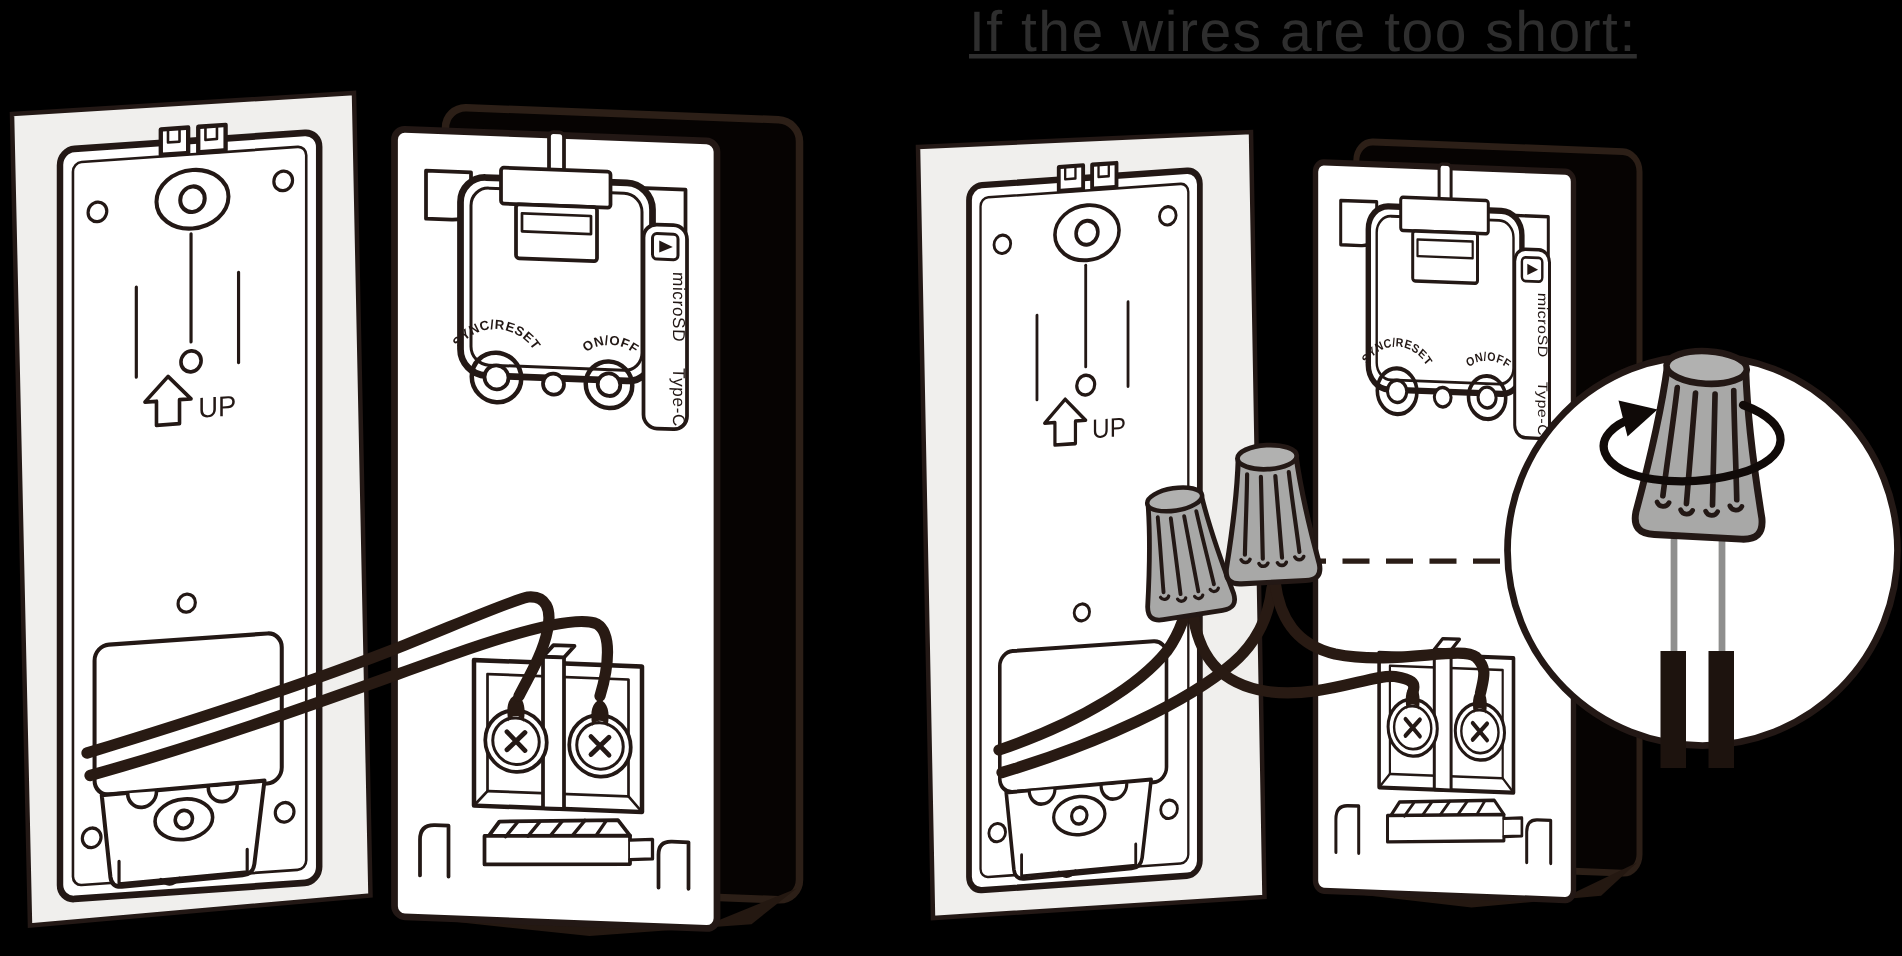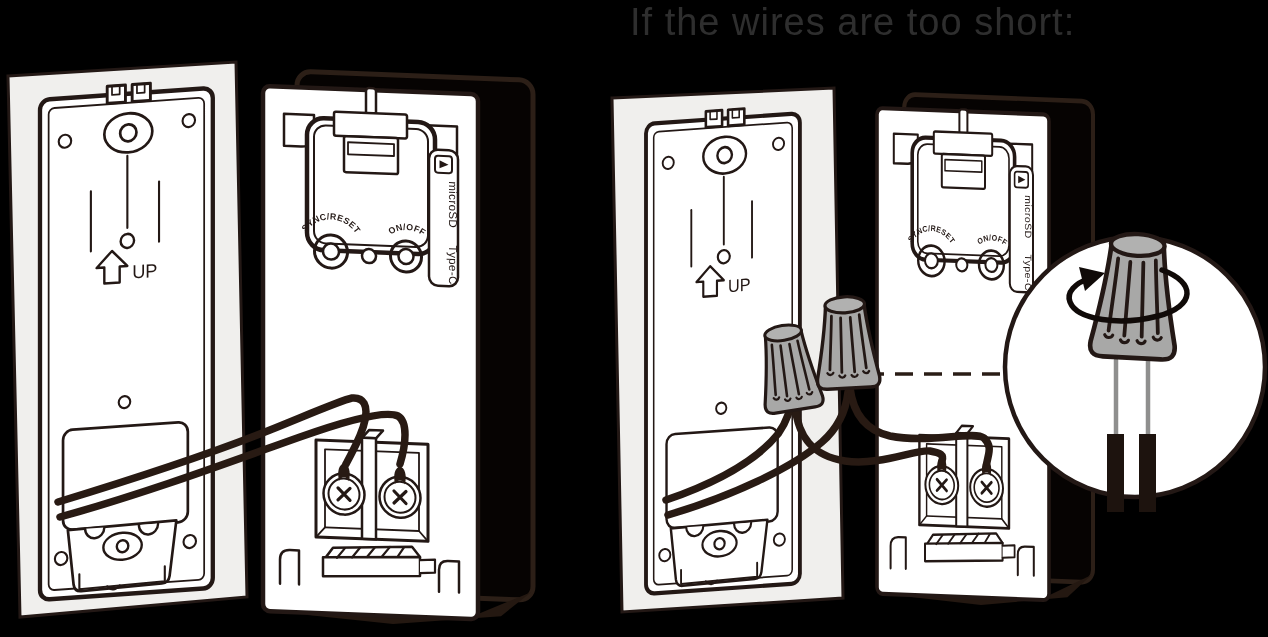--- a/index.html
+++ b/index.html
@@ -1,19 +1,19 @@
 <!DOCTYPE html>
 <html><head>
 <meta charset="utf-8">
 <style>
   html,body{margin:0;padding:0;background:#000;}
   #stage{position:relative;width:1268px;height:637px;background:#000;overflow:hidden;
          font-family:"Liberation Sans",sans-serif;}
-  #title{position:absolute;left:630px;top:1px;font-size:38px;letter-spacing:1px;
-         color:#2e2e2e;font-weight:400;white-space:nowrap;}
+  #title{position:absolute;left:646px;top:1px;font-size:38px;letter-spacing:1px;
+         color:#2e2e2e;font-weight:400;white-space:nowrap;text-decoration:underline;}
   svg{position:absolute;left:0;top:0;}
   .ln{stroke:#231815;stroke-linecap:round;stroke-linejoin:round;fill:none;}
   .wf{fill:#ffffff;}
   .lbl{fill:#231815;font-family:"Liberation Sans",sans-serif;}
 </style>
 </head>
 <body>
 
 <div id="stage">
   <div id="title">If the wires are too short:</div>

